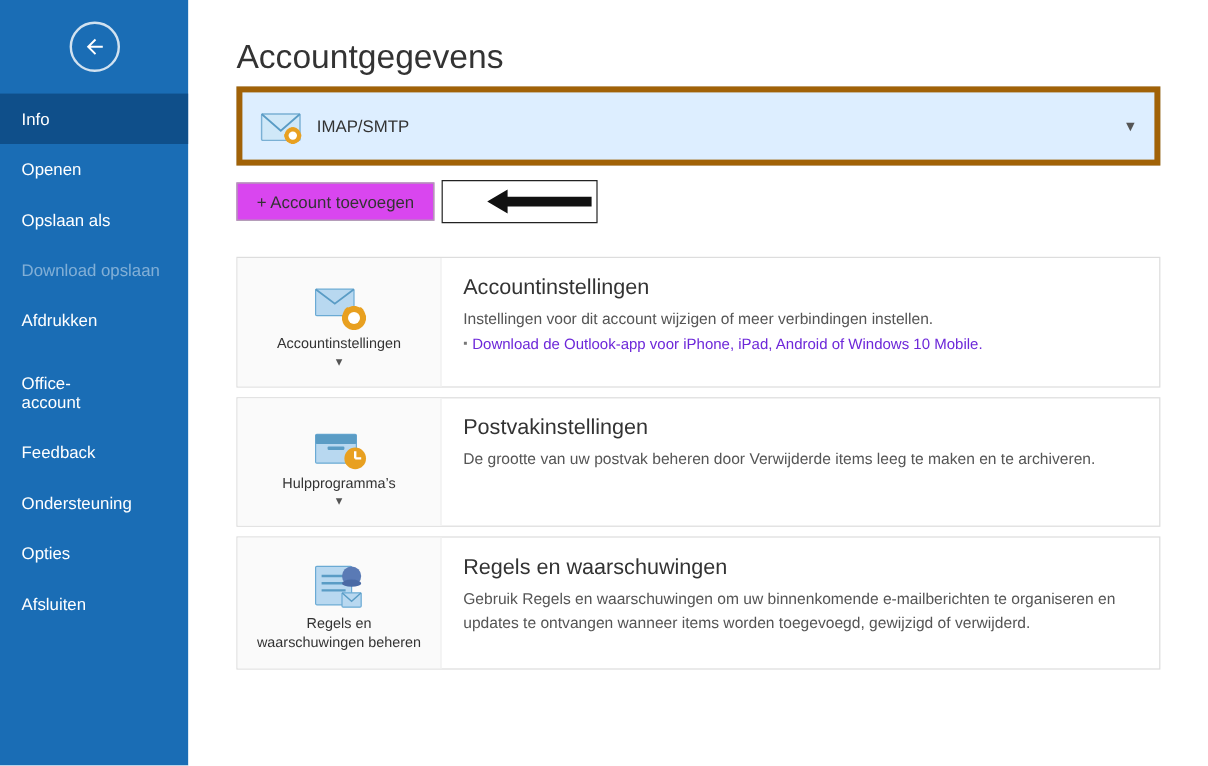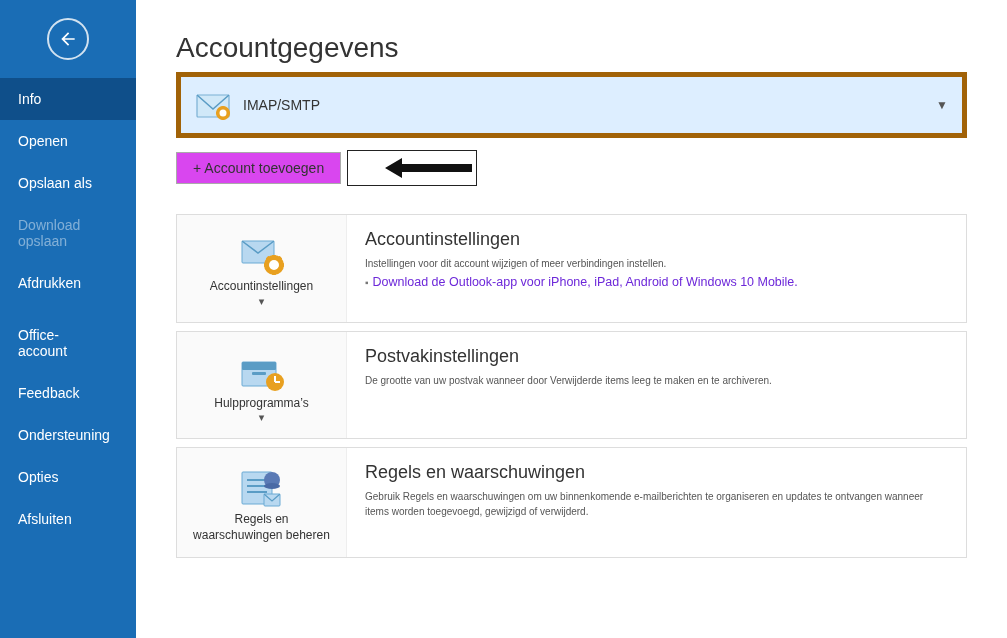--- a/index.html
+++ b/index.html
@@ -1,20 +1,20 @@
 <!DOCTYPE html>
 <html><head>
   <meta charset="utf-8">
   <style>
     * { margin: 0; padding: 0; box-sizing: border-box; }
     body { font-family: 'Segoe UI', Arial, sans-serif; display: flex; width: 1007px; height: 638px; overflow: hidden; background: #fff; }
 
     
     .sidebar {
-      width: 136px;
+      width: 157px;
       background: #1a6db5;
       color: #fff;
       display: flex;
       flex-direction: column;
       flex-shrink: 0;
       height: 638px;
     }
     .sidebar-back {
       display: flex;
       align-items: center;
@@ -147,21 +147,21 @@
       padding: 14px 18px;
       flex: 1;
     }
     .card-title {
       font-size: 18px;
       font-weight: 400;
       color: #333;
       margin-bottom: 6px;
     }
     .card-desc {
-      font-size: 10px;
+      font-size: 13px;
       color: #555;
       line-height: 1.5;
     }
     .card-link {
       font-size: 12.5px;
       color: #6d28d9;
       text-decoration: none;
       display: flex;
       align-items: center;
       gap: 4px;
@@ -286,21 +286,21 @@
 
           <circle cx="37" cy="34" r="9" fill="#e8a020"></circle>
           <line x1="37" y1="28" x2="37" y2="34" stroke="#fff" stroke-width="2"></line>
           <line x1="37" y1="34" x2="42" y2="34" stroke="#fff" stroke-width="2"></line>
         </svg>
         <div class="card-icon-label">Hulpprogramma’s</div>
         <div style="font-size:11px;color:#555;">▾</div>
       </div>
       <div class="card-content">
         <div class="card-title">Postvakinstellingen</div>
-        <div class="card-desc">De grootte van uw postvak wanneer door Verwijderde items leeg te maken en te archiveren.</div>
+        <div class="card-desc">De grootte van uw postvak beheren door Verwijderde items leeg te maken en te archiveren.</div>
       </div>
     </div>
 
     <div class="card-row">
       <div class="card-icon-section">
         <svg width="48" height="48" viewBox="0 0 48 48">
 
           <rect x="4" y="8" width="30" height="32" rx="1" fill="#b8d8f0" stroke="#6aaad4" stroke-width="1"></rect>
           <line x1="9" y1="16" x2="29" y2="16" stroke="#5a9cc5" stroke-width="2"></line>
           <line x1="9" y1="22" x2="29" y2="22" stroke="#5a9cc5" stroke-width="2"></line>

